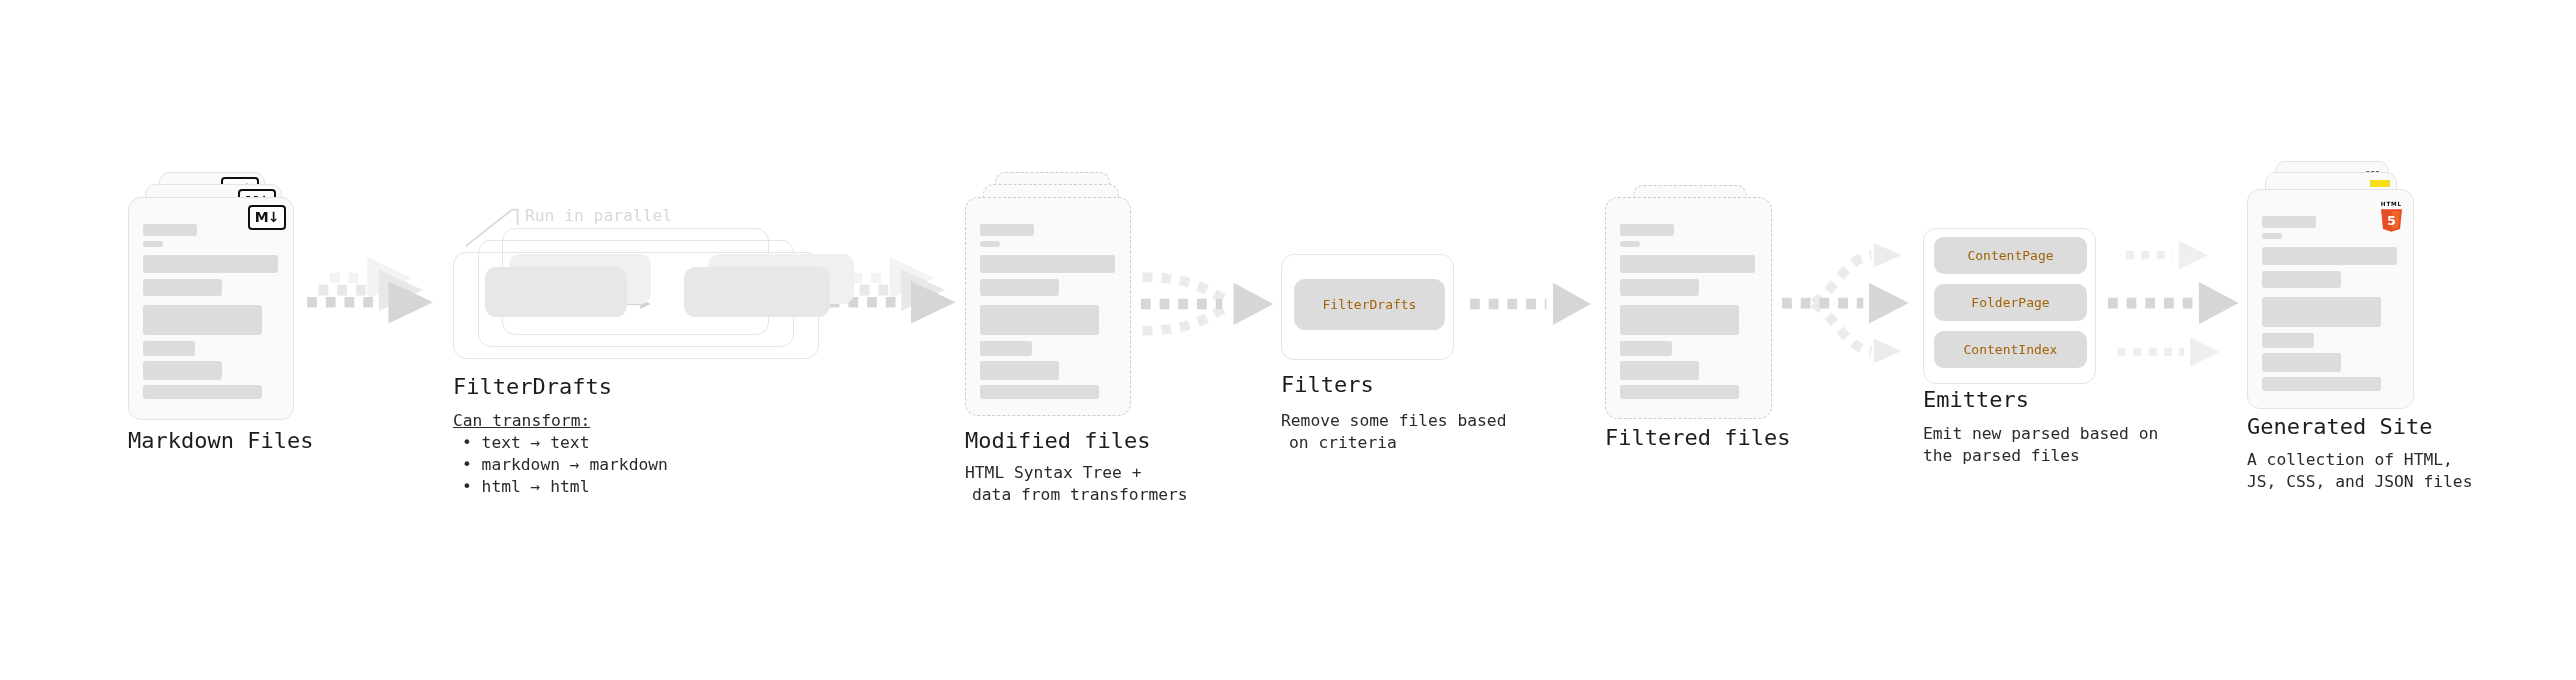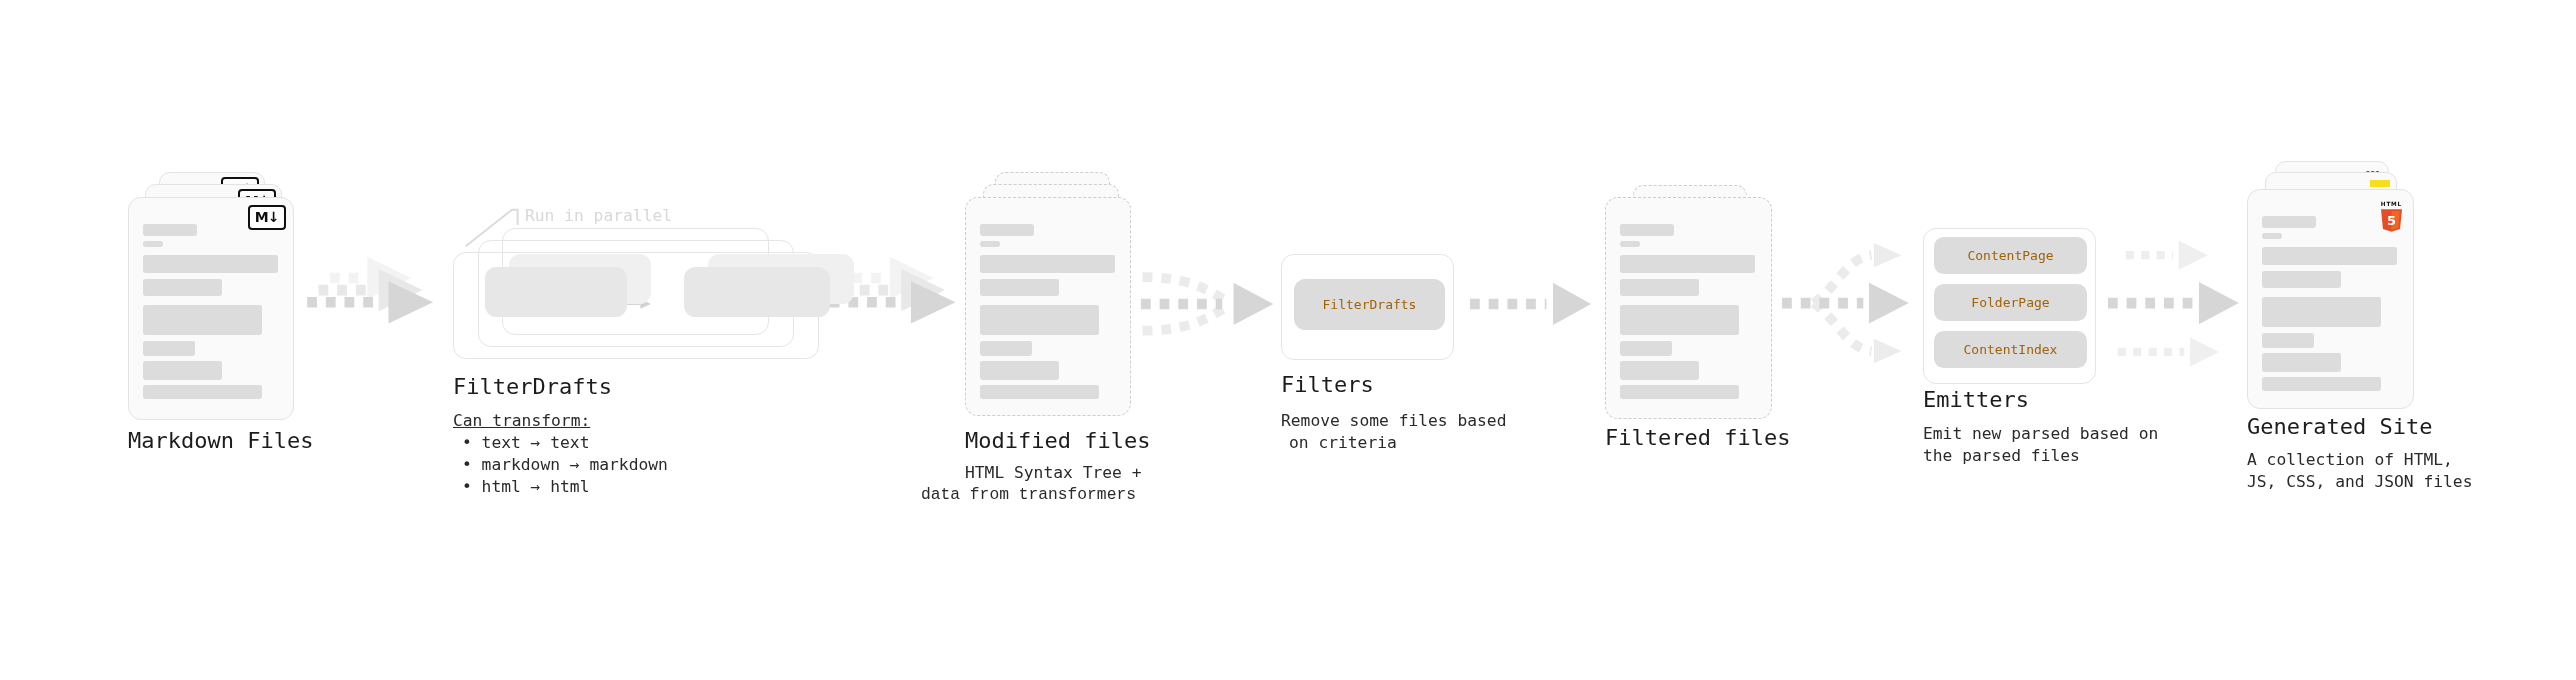--- a/index.html
+++ b/index.html
@@ -164,21 +164,21 @@
     <div class="bar b2"></div>
     <div class="bar b3"></div>
     <div class="bar b4"></div>
     <div class="bar b5"></div>
     <div class="bar b6"></div>
     <div class="bar b7"></div>
     <div class="bar b8"></div>
   </div>
   <div class="heading" style="left:965px;top:429px;">Modified files</div>
   <div class="desc" style="left:965px;top:462px;">HTML Syntax Tree +</div>
-  <div class="desc" style="left:921px;top:484px;font-family:Liberation Mono, monospace;">data from transformers</div>
+  <div class="desc" style="left:972px;top:484px;">data from transformers</div>
 
   <div class="frame filled z1" style="left:1281px;top:254px;width:173px;height:106px;"></div>
   <div class="node-btn z2" style="left:1294px;top:279px;width:151px;height:51px;">FilterDrafts</div>
   <div class="heading" style="left:1281px;top:373px;">Filters</div>
   <div class="desc" style="left:1281px;top:410px;">Remove some files based</div>
   <div class="desc" style="left:1281px;top:432px;margin-left:8px;">on criteria</div>
 
   <div class="card dashed peek z1" style="left:1633px;top:185px;width:114px;height:49px;"></div>
   <div class="card dashed z3" style="left:1605px;top:197px;width:167px;height:222px;">
     <div class="bar b1"></div>

